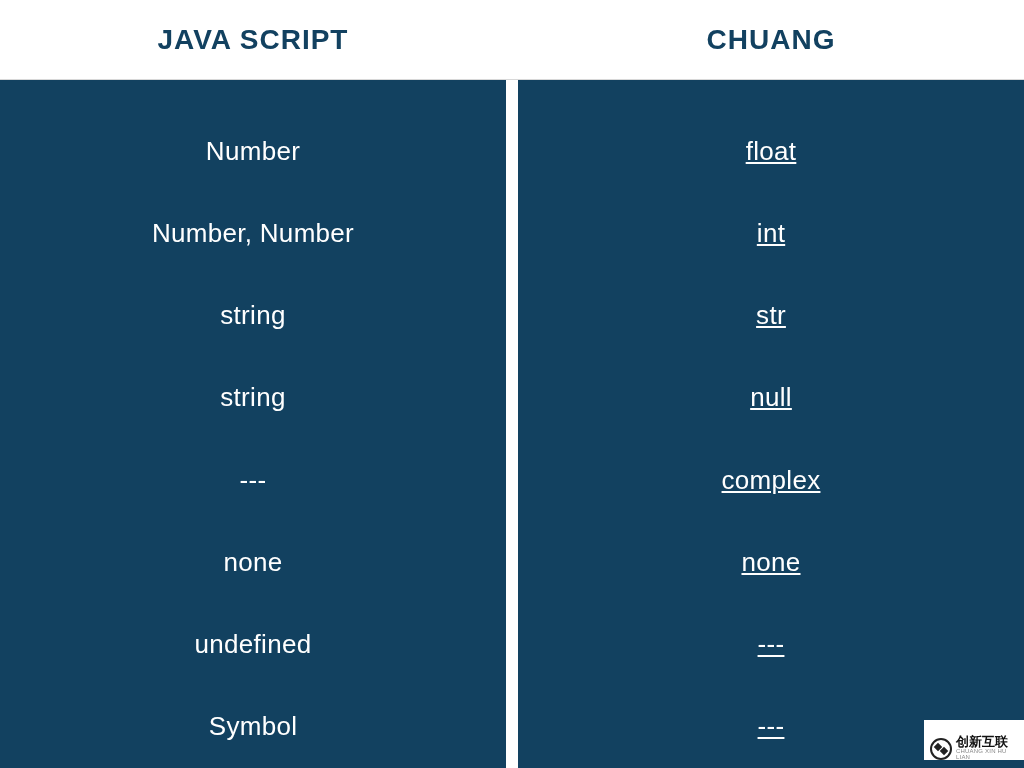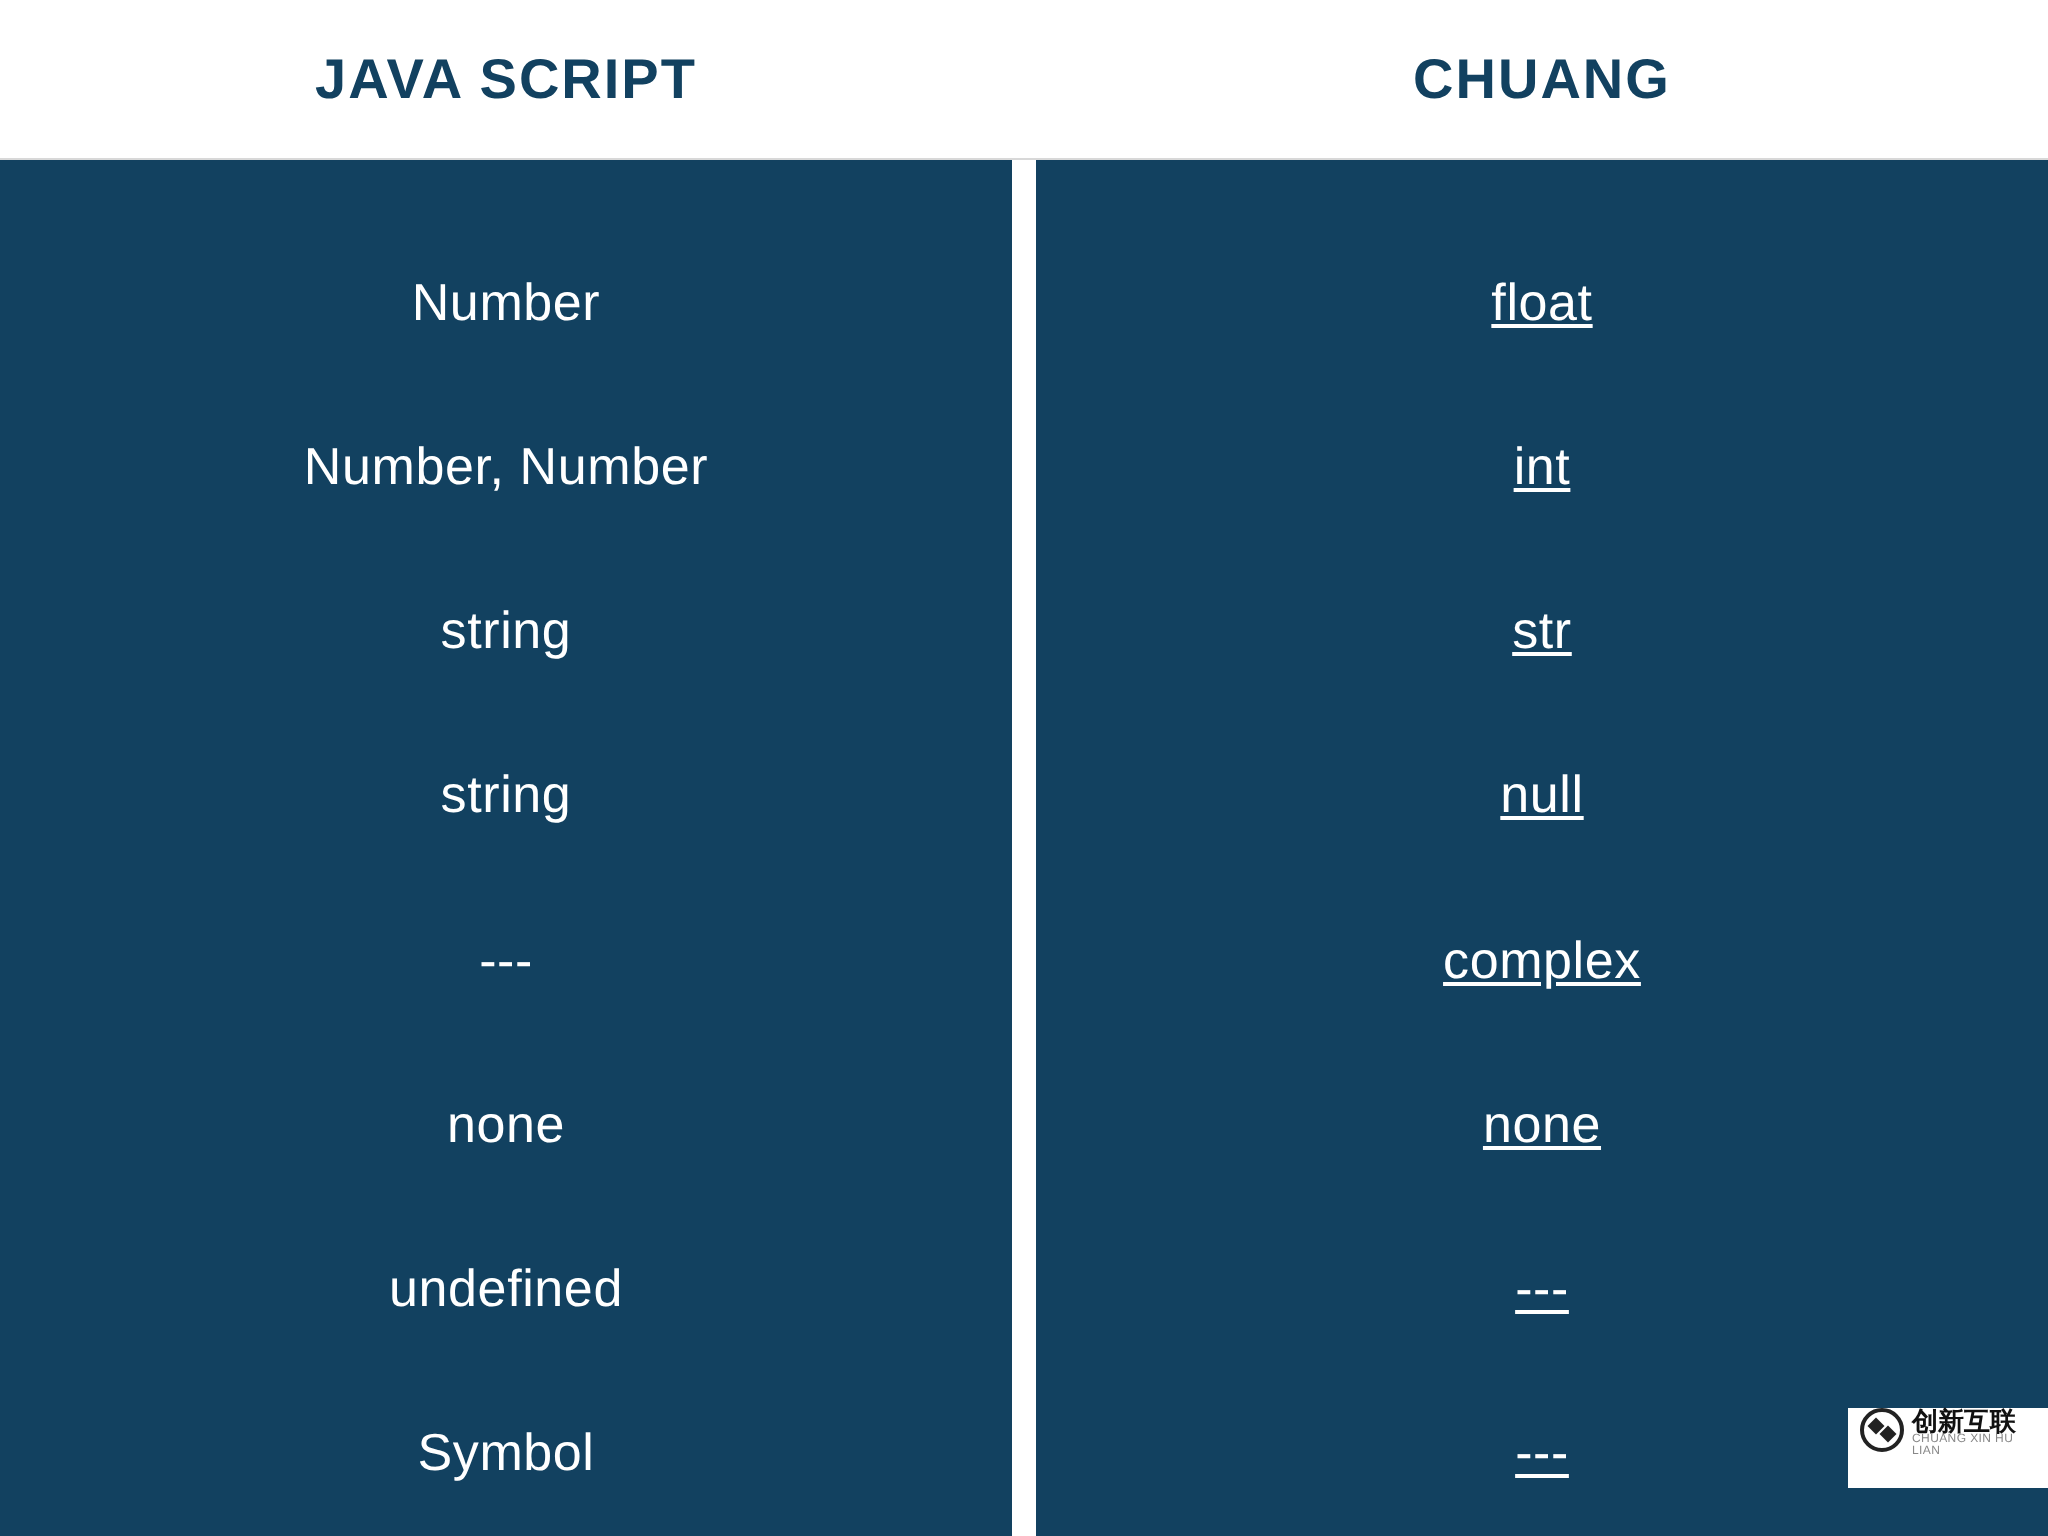--- a/index.html
+++ b/index.html
@@ -67,26 +67,26 @@
       height: 85px;
       display: flex;
       align-items: center;
       justify-content: center;
       width: 100%;
       letter-spacing: 0.3px;
     }
     .watermark {
       position: absolute;
       right: 0;
-      bottom: 24px;
+      bottom: 8px;
       width: 100px;
       height: 40px;
       background: #ffffff;
       display: flex;
-      align-items: flex-start;
+      align-items: flex-end;
       justify-content: center;
       font-size: 11px;
       color: #333;
       gap: 4px;
       padding: 0 6px;
     }
     .watermark-logo {
       width: 22px;
       height: 22px;
       border-radius: 50%;

